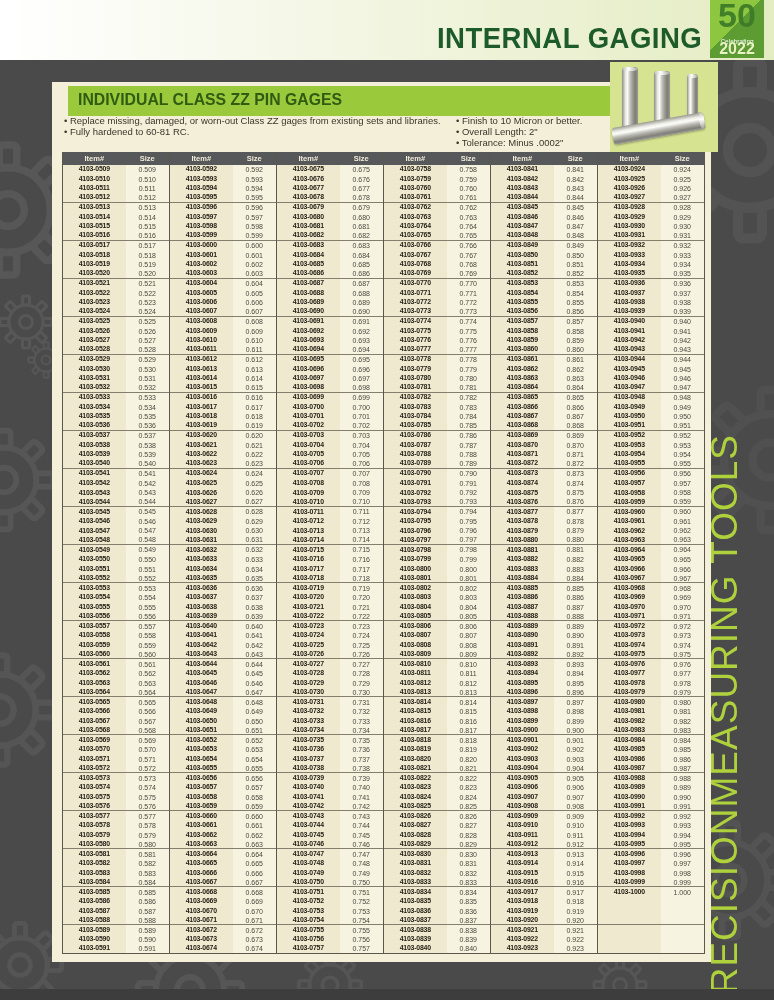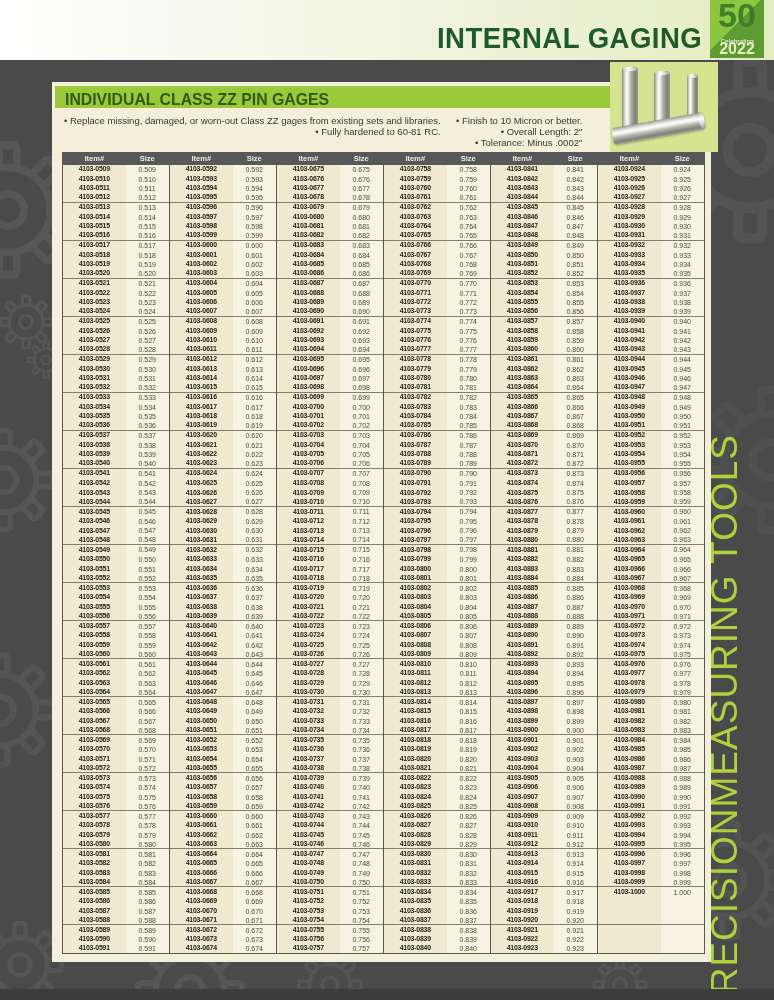--- a/index.html
+++ b/index.html
@@ -22,27 +22,27 @@
                font-size:16px;font-weight:bold;color:#e9f3c2;
                text-shadow:0 0 1px #3c7a28;}
 
   
   .darkbg{position:absolute;left:0;top:60px;width:774px;height:940px;background:#4a4a4b;}
   .gears{position:absolute;left:0;top:0;width:774px;height:940px;}
   .bottomstrip{position:absolute;left:0;bottom:0;width:774px;height:11px;background:#3d3d3e;}
 
   
   .sheet{position:absolute;left:52px;top:22px;width:659px;height:880px;background:#f3efd8;}
-  .section-bar{position:absolute;left:3px;top:4px;width:562px;height:22px;background:#9bc93c;}
+  .section-bar{position:absolute;left:16px;top:4px;width:562px;height:30px;background:#9bc93c;}
   .section-bar span{display:inline-block;margin:4px 0 0 10px;font-size:17px;font-weight:bold;
                     color:#2f5c12;letter-spacing:0;transform:scaleX(.93);transform-origin:left;
                     white-space:nowrap;}
   .features{position:absolute;left:12px;top:33px;width:635px;height:36px;}
   .features ul{margin:0;padding:0;list-style:none;}
-  .features li{font-size:9.5px;line-height:1.18;color:#3a362c;white-space:nowrap;text-align:right;}
+  .features li{font-size:9.5px;line-height:1.18;color:#3a362c;white-space:nowrap;}
   .features li::before{content:"•  ";}
   .features-left{position:absolute;left:0;top:0;}
   .features-right{position:absolute;left:392px;top:0;}
 
   
   .gagetable{position:absolute;left:10px;top:70px;width:643px;height:802px;
              display:flex;background:#b91c1c;}
   .pair-col{flex:1;display:grid;grid-template-rows:13px repeat(83,1fr);
             border-left:1px solid #5a574c;min-width:0;}
   .pair-col:last-child{border-right:1px solid #5a574c;}

